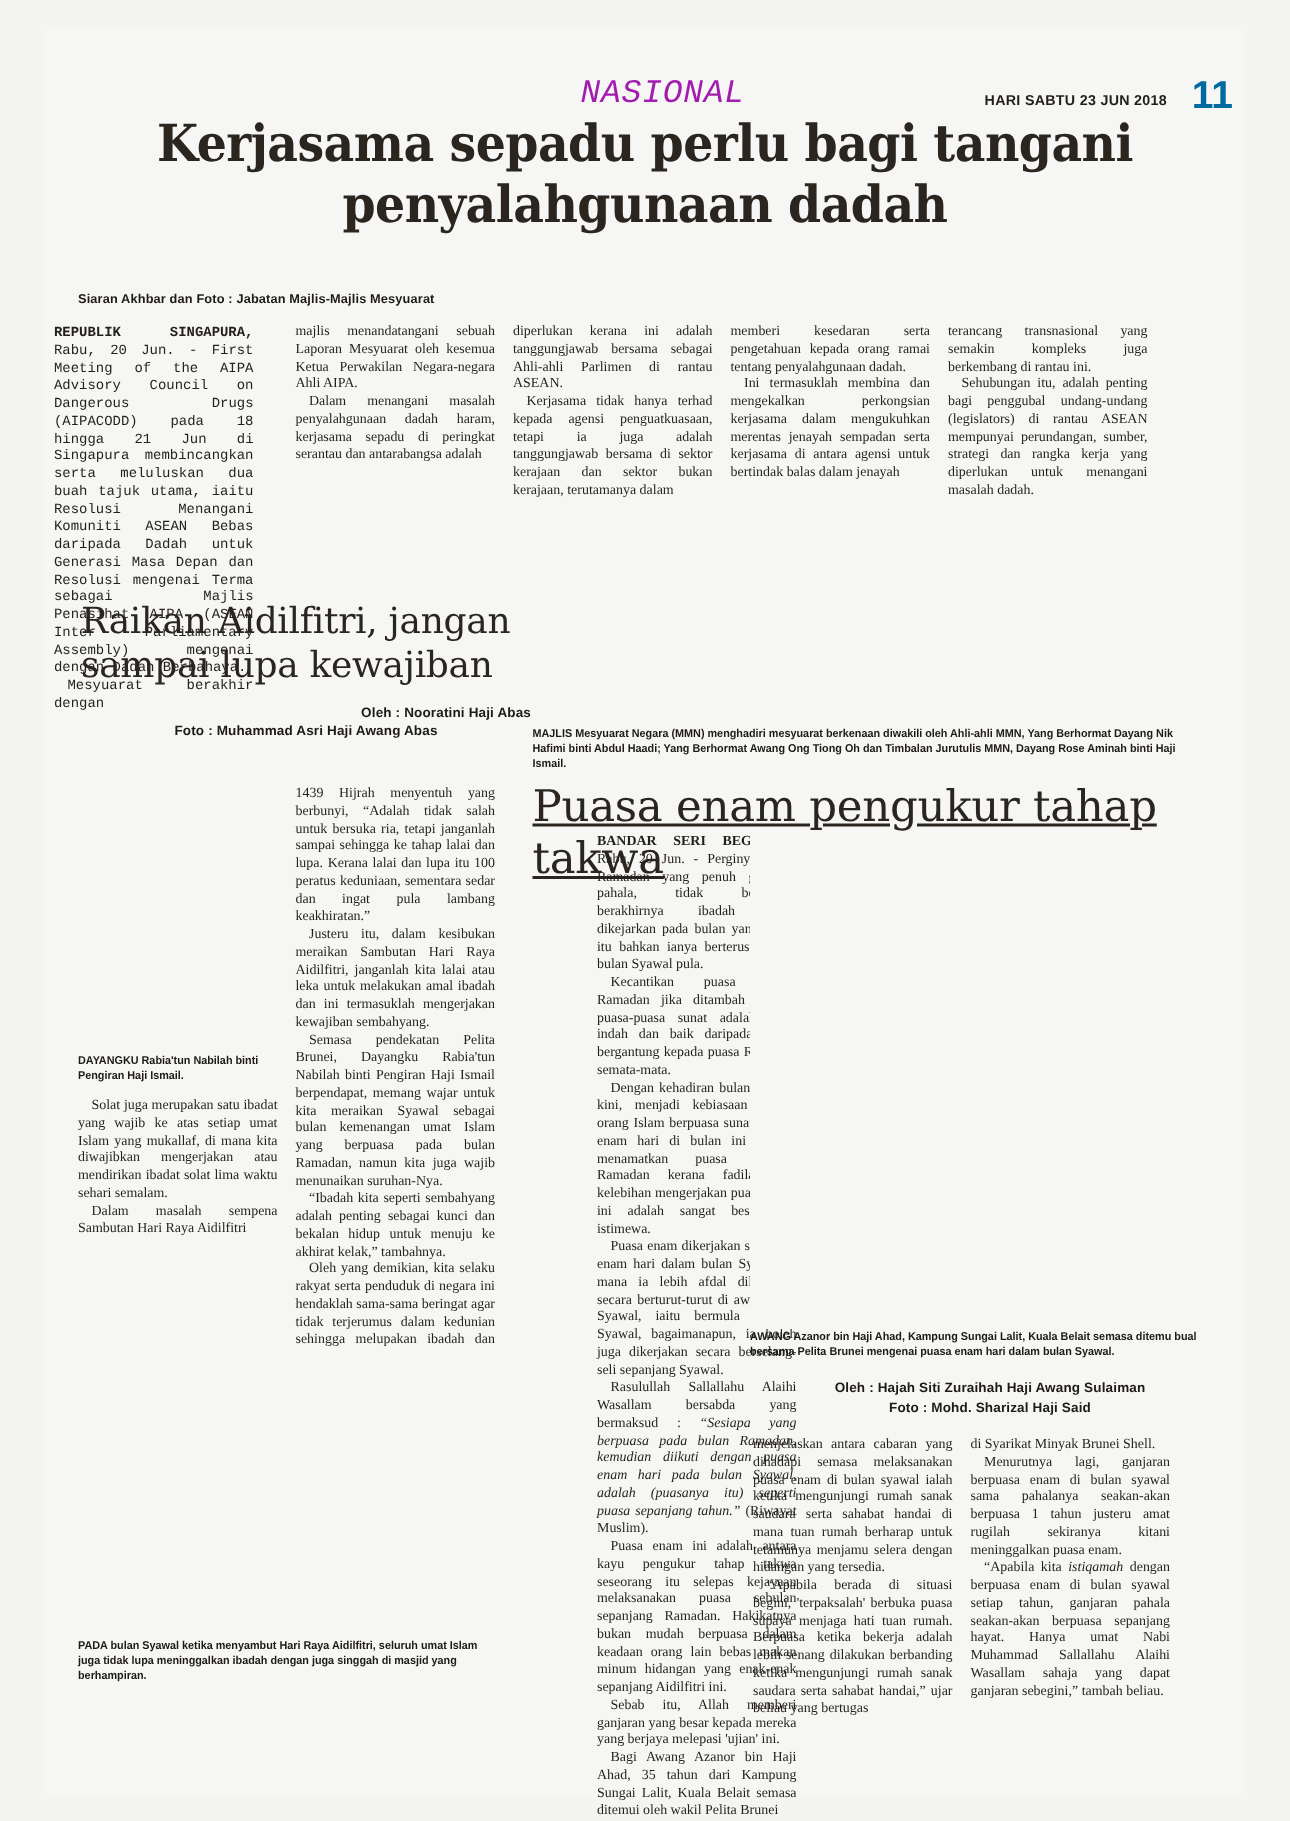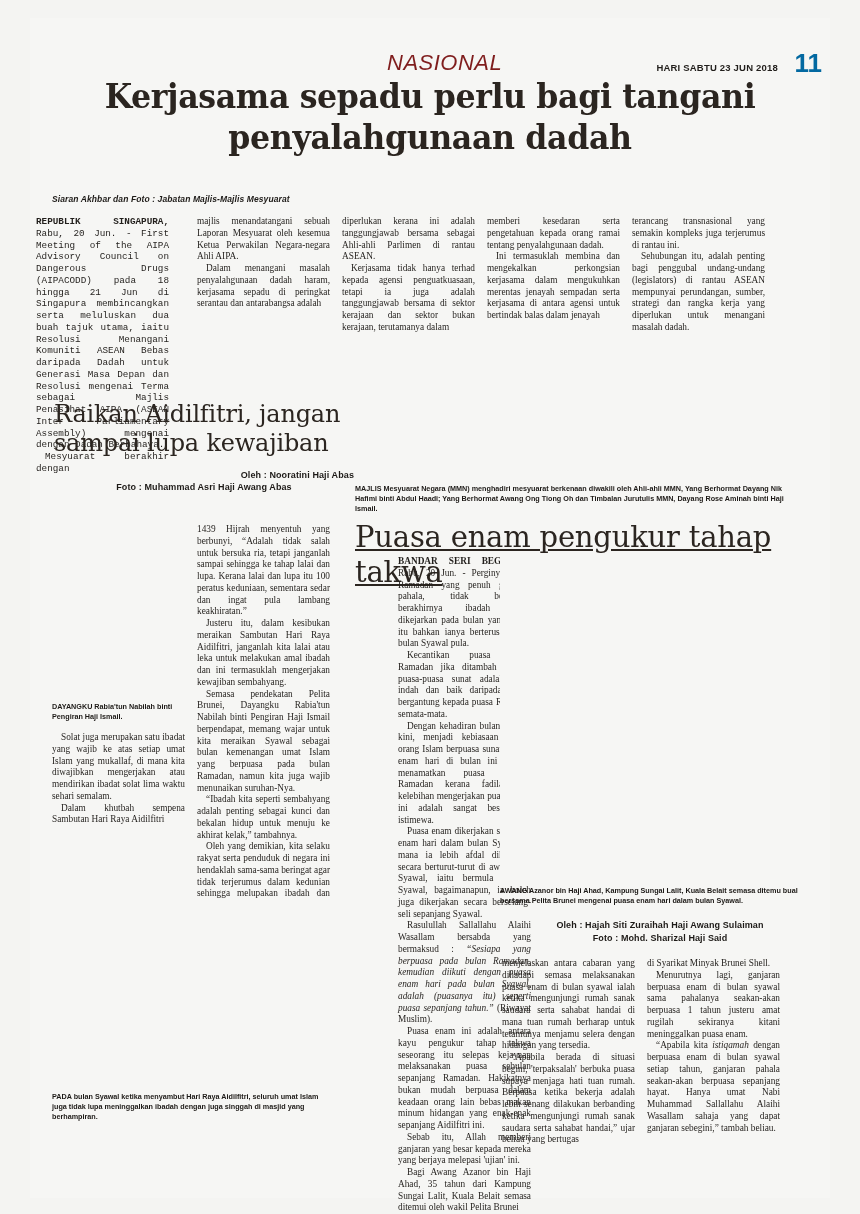--- a/index.html
+++ b/index.html
@@ -23,26 +23,26 @@
     width:800px;height:1180px;
     background:#f6f6f4;
   }
 
   
   .masthead{
     position:absolute;left:0;top:20px;width:800px;height:40px;
   }
   .masthead-title{
     position:absolute;left:357px;top:12px;
-    font-family:Liberation Sans, sans-serif;
+    font-family:Liberation Mono, monospace;
     font-style:italic;
     font-weight:400;
     font-size:22px;
     letter-spacing:.5px;
-    color:#7f1d1d;
+    color:#a21caf;
   }
   .masthead-date{
     position:absolute;right:52px;top:24px;
     font-family:"Liberation Sans",sans-serif;
     font-weight:bold;font-size:9.5px;
     letter-spacing:.2px;color:#211e1b;
   }
   .masthead-page{
     position:absolute;right:8px;top:10px;
     font-family:"Liberation Sans",sans-serif;
@@ -66,21 +66,21 @@
   
   .credit-center{
     font-family:"Liberation Sans",sans-serif;
     font-weight:bold;font-size:9px;
     text-align:center;color:#1d1a17;
     letter-spacing:.1px;
   }
   .credit-left{
     font-family:"Liberation Sans",sans-serif;
     font-weight:bold;font-size:8.5px;
-    color:#1d1a17;letter-spacing:.1px;font-style:italic;
+    color:#1d1a17;letter-spacing:.1px;
   }
 
   
   .col{
     position:absolute;
     font-family:"Liberation Serif",serif;
     font-size:9.3px;
     line-height:1.265;
     text-align:justify;
     text-justify:inter-word;
@@ -151,41 +151,41 @@
       <p class="first">memberi kesedaran serta pengetahuan kepada orang ramai tentang penyalahgunaan dadah.</p>
       <p>Ini termasuklah membina dan mengekalkan perkongsian kerjasama dalam mengukuhkan merentas jenayah sempadan serta kerjasama di antara agensi untuk bertindak balas dalam jenayah</p>
     </div>
 
     <div class="col" style="left:312px;top:198px;width:133px;">
       <p class="first">diperlukan kerana ini adalah tanggungjawab bersama sebagai Ahli-ahli Parlimen di rantau ASEAN.</p>
       <p>Kerjasama tidak hanya terhad kepada agensi penguatkuasaan, tetapi ia juga adalah tanggungjawab bersama di sektor kerajaan dan sektor bukan kerajaan, terutamanya dalam</p>
     </div>
 
     <div class="col" style="left:602px;top:198px;width:133px;">
-      <p class="first">terancang transnasional yang semakin kompleks juga terjerumus di rantau ini.</p>
+      <p class="first">terancang transnasional yang semakin kompleks juga berkembang di rantau ini.</p>
       <p>Sehubungan itu, adalah penting bagi penggubal undang-undang (legislators) di rantau ASEAN mempunyai perundangan, sumber, strategi dan rangka kerja yang diperlukan untuk menangani masalah dadah.</p>
     </div>
 
     <div class="headline-sec" style="left:24px;top:382px;width:320px;font-size:24px;">
       <div>Raikan Aidilfitri, jangan</div>
       <div>sampai lupa kewajiban</div>
     </div>
 
     <div class="credit-center" style="position:absolute;left:24px;top:452px;width:300px;text-align:right;">Oleh : Nooratini Haji Abas</div>
     <div class="credit-center" style="position:absolute;left:24px;top:464px;width:300px;">Foto : Muhammad Asri Haji Awang Abas</div>
 
     <div class="photo" style="left:22px;top:486px;width:133px;height:184px;"></div>
 
     <div class="cap" style="left:22px;top:684px;width:140px;">
       <b>DAYANGKU</b><span> Rabia'tun Nabilah binti Pengiran Haji Ismail.</span>
     </div>
 
     <div class="col" style="left:22px;top:714px;width:133px;">
       <p>Solat juga merupakan satu ibadat yang wajib ke atas setiap umat Islam yang mukallaf, di mana kita diwajibkan mengerjakan atau mendirikan ibadat solat lima waktu sehari semalam.</p>
-      <p>Dalam khutbah sempena Sambutan Hari Raya Aidilfitri</p>
+      <p>Dalam masalah sempena Sambutan Hari Raya Aidilfitri</p>
     </div>
 
     <div class="col" style="left:167px;top:506px;width:133px;">
       <p class="first">1439 Hijrah menyentuh yang berbunyi, “Adalah tidak salah untuk bersuka ria, tetapi janganlah sampai sehingga ke tahap lalai dan lupa. Kerana lalai dan lupa itu 100 peratus keduniaan, sementara sedar dan ingat pula lambang keakhiratan.”</p>
       <p>Justeru itu, dalam kesibukan meraikan Sambutan Hari Raya Aidilfitri, janganlah kita lalai atau leka untuk melakukan amal ibadah dan ini termasuklah mengerjakan kewajiban sembahyang.</p>
       <p>Semasa pendekatan Pelita Brunei, Dayangku Rabia'tun Nabilah binti Pengiran Haji Ismail berpendapat, memang wajar untuk kita meraikan Syawal sebagai bulan kemenangan umat Islam yang berpuasa pada bulan Ramadan, namun kita juga wajib menunaikan suruhan-Nya.</p>
       <p>“Ibadah kita seperti sembahyang adalah penting sebagai kunci dan bekalan hidup untuk menuju ke akhirat kelak,” tambahnya.</p>
       <p>Oleh yang demikian, kita selaku rakyat serta penduduk di negara ini hendaklah sama-sama beringat agar tidak terjerumus dalam kedunian sehingga melupakan ibadah dan ketakwaan masing-masing.</p>
     </div>
 

